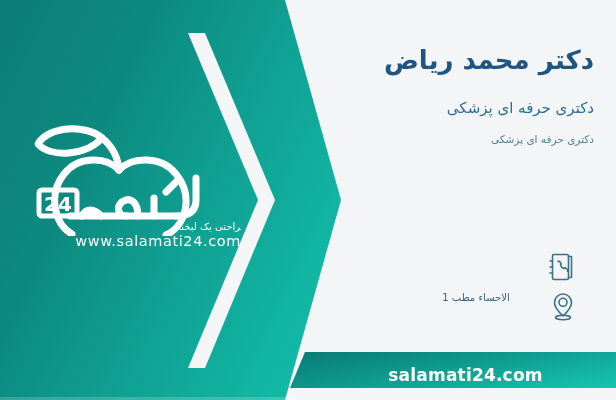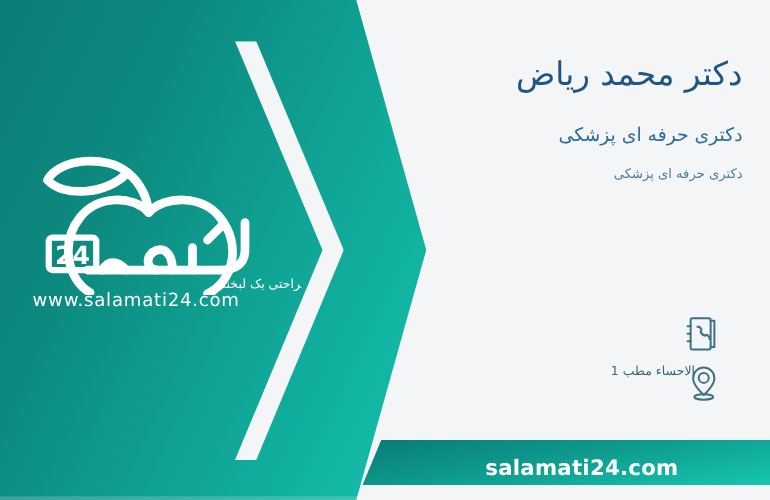--- a/index.html
+++ b/index.html
@@ -76,38 +76,38 @@
   .logo {
     position: absolute;
     left: 26px;
     top: 112px;
     width: 215px;
     height: 150px;
   }
   .logo svg { display: block; width: 215px; height: 124px; }
   .logo-url {
     margin-top: -3px;
-    text-align: left;
+    text-align: right;
     color: #ffffff;
     font-size: 14.5px;
     letter-spacing: 0.6px;
     font-family: "DejaVu Sans", "Liberation Sans", sans-serif;
   }
 
   
   .doctor-name {
     position: absolute;
     right: 22px;
     top: 44px;
     width: 420px;
     text-align: right;
     direction: rtl;
     color: #1f5582;
     font-size: 26px;
-    font-weight: normal;
+    font-weight: bold;
     line-height: 1.25;
   }
   .specialty-main {
     position: absolute;
     right: 22px;
     top: 99px;
     width: 420px;
     text-align: right;
     direction: rtl;
     color: #2a6e95;
@@ -136,24 +136,24 @@
   }
   .icon-location {
     position: absolute;
     left: 550px;
     top: 291px;
     width: 26px;
     height: 30px;
   }
   .clinic-label {
     position: absolute;
-    right: 60px;
+    right: 50px;
     top: 292px;
     width: 180px;
-    text-align: right;
+    text-align: center;
     direction: rtl;
     color: #35647d;
     font-size: 10px;
   }
   .icon-phonebook svg, .icon-location svg { display:block; width:100%; height:100%; }
 </style>
 </head>
 <body>
 
 <div id="card">

